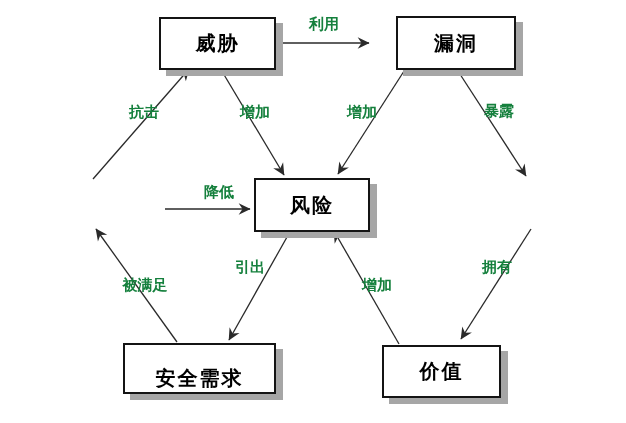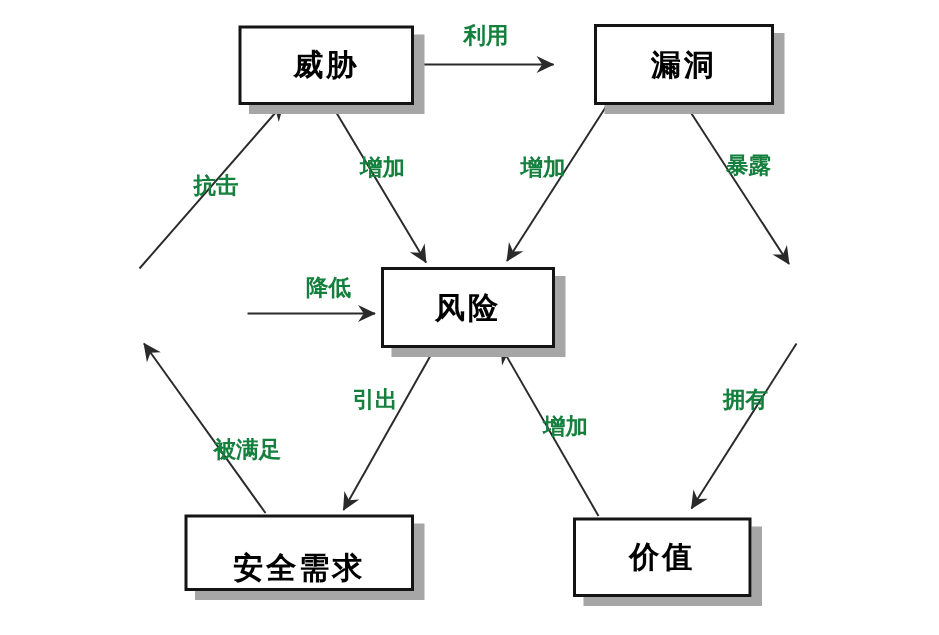--- a/index.html
+++ b/index.html
@@ -38,26 +38,26 @@
   
   .n-threat       { left: 159px; top: 17px;  width: 113px; height: 49px; }
   .n-vuln         { left: 374px; top: 16px;  width: 116px; height: 50px; margin-left: 22px; }
   .n-measures     { left: 13px;  top: 180px; width: 150px; height: 45px; }
   .n-risk         { left: 254px; top: 178px; width: 112px; height: 50px; }
   .n-assets       { left: 463px; top: 179px; width: 147px; height: 48px; }
   .n-requirements { left: 123px; top: 343px; width: 149px; height: 47px; align-items: flex-end; }
   .n-value        { left: 366px; top: 345px; width: 115px; height: 49px; margin-left: 16px; }
   
   .l-exploit        { left: 324px; top: 24px;  }
-  .l-resist         { left: 144px; top: 124px; }
+  .l-resist         { left: 144px; top: 112px; }
   .l-inc-threat     { left: 255px; top: 112px; }
   .l-inc-vuln       { left: 362px; top: 112px; }
   .l-expose         { left: 499px; top: 111px; }
   .l-reduce         { left: 219px; top: 192px; }
-  .l-satisfied      { left: 145px; top: 300px; margin-left: 20px; }
+  .l-satisfied      { left: 145px; top: 285px; }
   .l-leadto         { left: 250px; top: 267px; }
   .l-inc-value      { left: 377px; top: 285px; }
   .l-own            { left: 497px; top: 267px; }
 </style>
 </head>
 <body>
 
 <div class="stage">
 
   <svg class="wires" viewBox="0 0 626 423" xmlns="http://www.w3.org/2000/svg">

